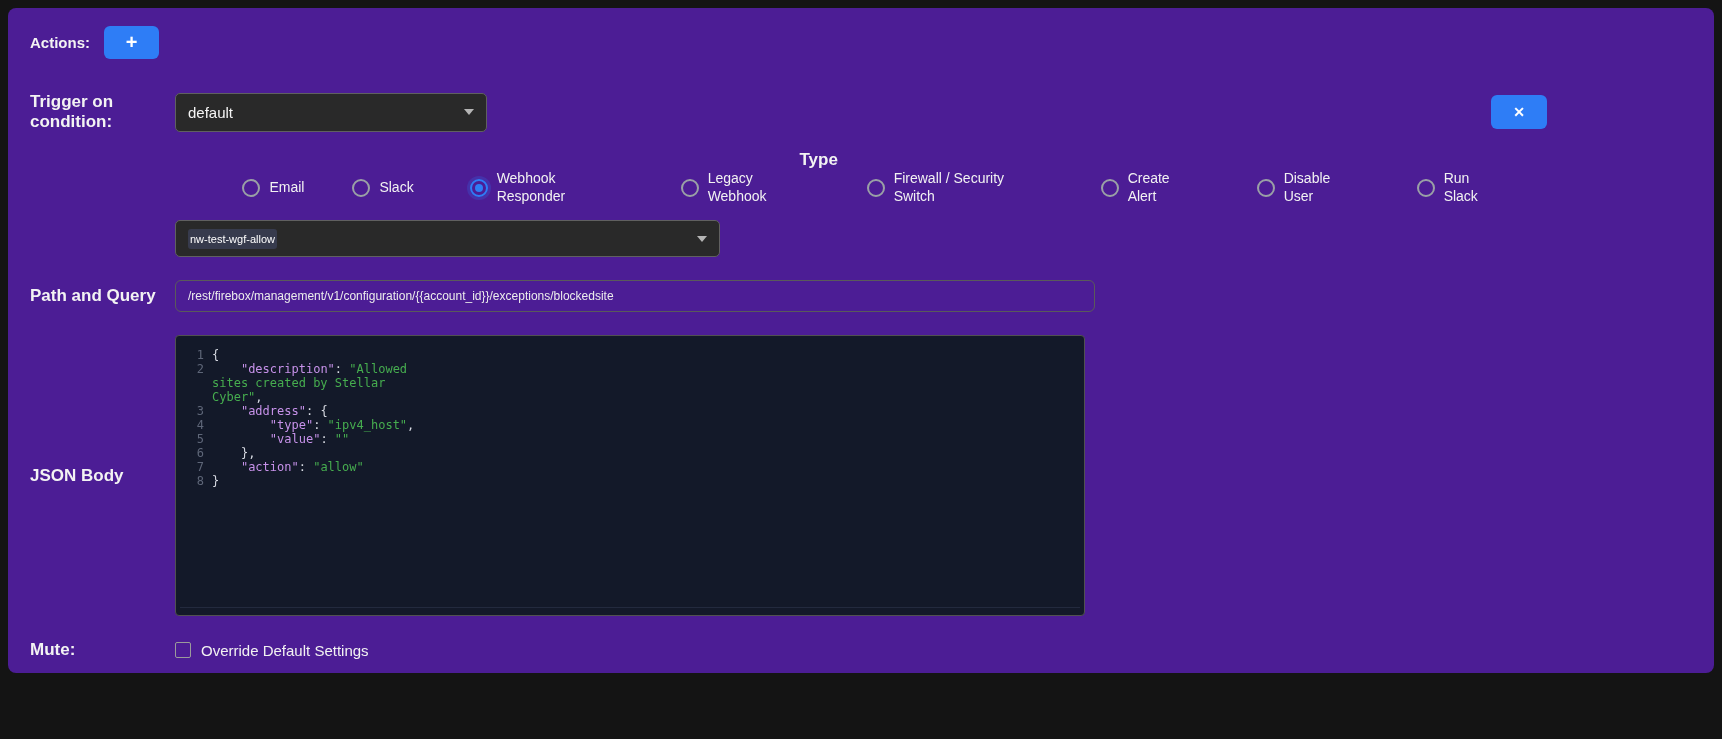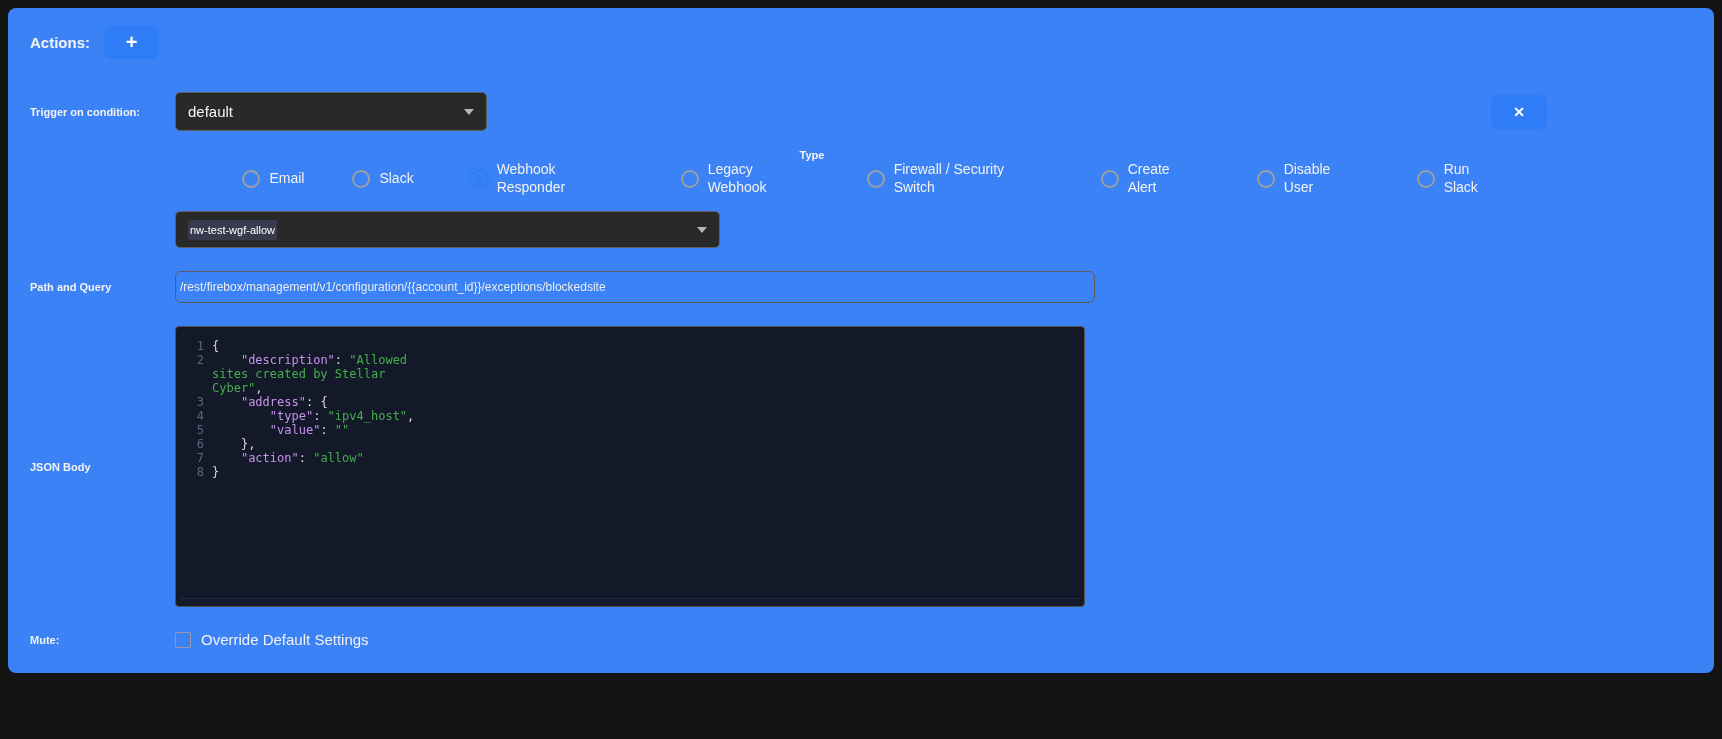--- a/index.html
+++ b/index.html
@@ -7,27 +7,27 @@
   body {
     background:#141414;
     font-family:"Liberation Sans","DejaVu Sans",sans-serif;
     color:#f1f1f1;
     position:relative;
     overflow:hidden;
   }
   .panel {
     position:absolute; left:8px; top:8px;
     width:1706px; height:665px;
-    background:#3b82f6;
+    background:#4c1d95;
     border-radius:8px;
   }
   .row { display:flex; align-items:center; }
   .row-label {
     width:167px; padding-left:22px; flex-shrink:0;
-    font-size:11px; font-weight:600; color:#f3f3f3;
+    font-size:17px; font-weight:600; color:#f3f3f3;
   }
   
   .actions-row { margin-top:18px; }
   .actions-row .row-label { width:auto; font-size:15px; padding-right:14px; }
   .btn-blue {
     background:#2e7df6; border:none; border-radius:6px;
     color:#fff; cursor:pointer;
     display:flex; align-items:center; justify-content:center;
   }
   .add-btn { width:55px; height:33px; font-size:20px; font-weight:bold; }
@@ -81,21 +81,21 @@
   .responder-dd { width:545px; height:37px; }
   .chip {
     background:#373b4d; color:#fff; font-size:11px;
     padding:4px 2px; border-radius:3px; white-space:nowrap;
   }
   
   .path-row { margin-top:23px; }
   .path-input {
     width:920px; height:32px;
     background:transparent; border:1px solid #5a5a5a; border-radius:6px;
-    color:#ececec; font-size:12px; padding:0 4px; outline:none;
+    color:#ececec; font-size:12px; padding:0 12px; outline:none;
     font-family:"Liberation Sans","DejaVu Sans",sans-serif;
   }
   
   .editor-row { margin-top:23px; }
   .editor {
     width:910px; height:281px;
     background:#131929; border:1px solid #515151; border-radius:4px;
     padding:12px 10px 10px 8px; overflow:hidden; position:relative;
     cursor:text;
   }

